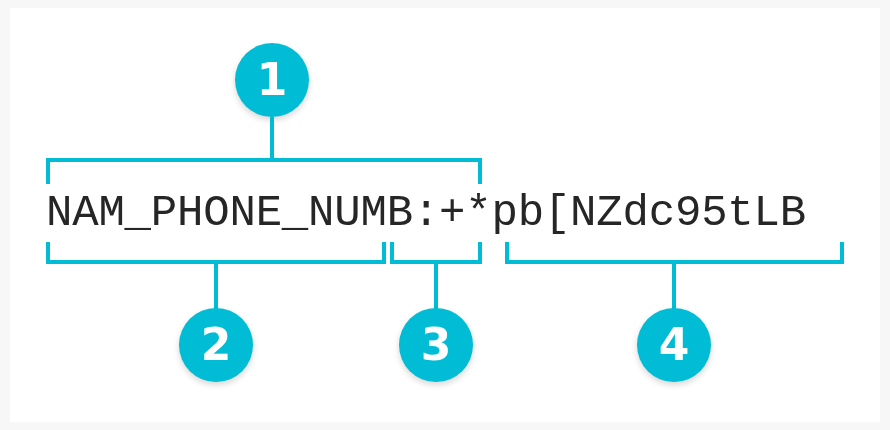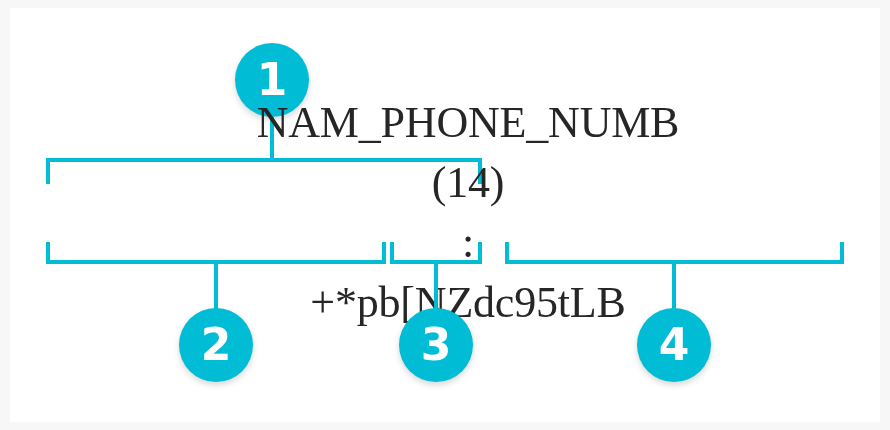--- a/index.html
+++ b/index.html
@@ -32,30 +32,29 @@
 
   
   .code-line {
     position: absolute;
     left: 0;
     top: 183px;
     width: 890px;
     height: 60px;
     display: flex;
     align-items: center;
-    justify-content: center;
+    justify-content: flex-start;
     padding-left: 46px;
     box-sizing: border-box;
     white-space: pre;
-    font-family: Liberation Serif, serif;
+    font-family: Liberation Mono, monospace;
     font-size: 44px;
     line-height: 60px;
     letter-spacing: -0.2px;
     color: #262626;
-    flex-direction: column;
   }
   .code-line span { white-space: pre; }
 
   
   .bracket {
     position: absolute;
     box-sizing: border-box;
   }
   .bracket-top {
     border-top: 4px solid var(--accent);
@@ -102,21 +101,21 @@
 
   <div class="badge" style="left:235px; top:43px;">
     <span>1</span>
   </div>
 
   <div class="stem" style="left:270px; top:117px; height:44px;"></div>
 
   <div class="bracket bracket-top" style="left:46px; top:158px; width:436px; height:26px;"></div>
 
   <div class="code-line">
-    <span>NAM_PHONE_NUMB</span><span>(14)</span><span>:</span><span>+*pb[NZdc95tLB</span>
+    <span>NAM_PHONE_NUMB</span><span>:</span><span>+*pb[NZdc95tLB</span>
   </div>
 
   <div class="bracket bracket-bottom" style="left:46px; top:242px; width:340px; height:22px;"></div>
 
   <div class="stem" style="left:214px; top:262px; height:48px;"></div>
 
   <div class="badge" style="left:179px; top:308px;">
     <span>2</span>
   </div>
 

